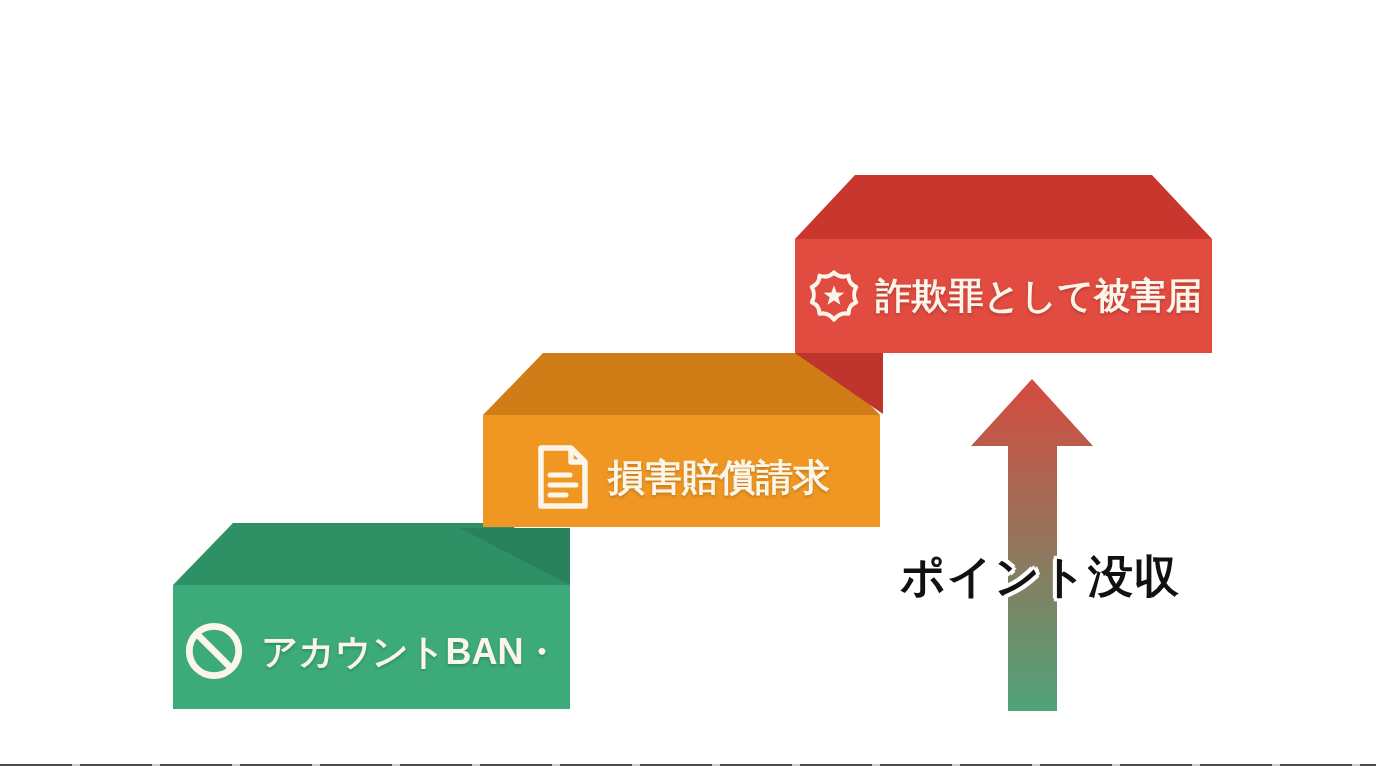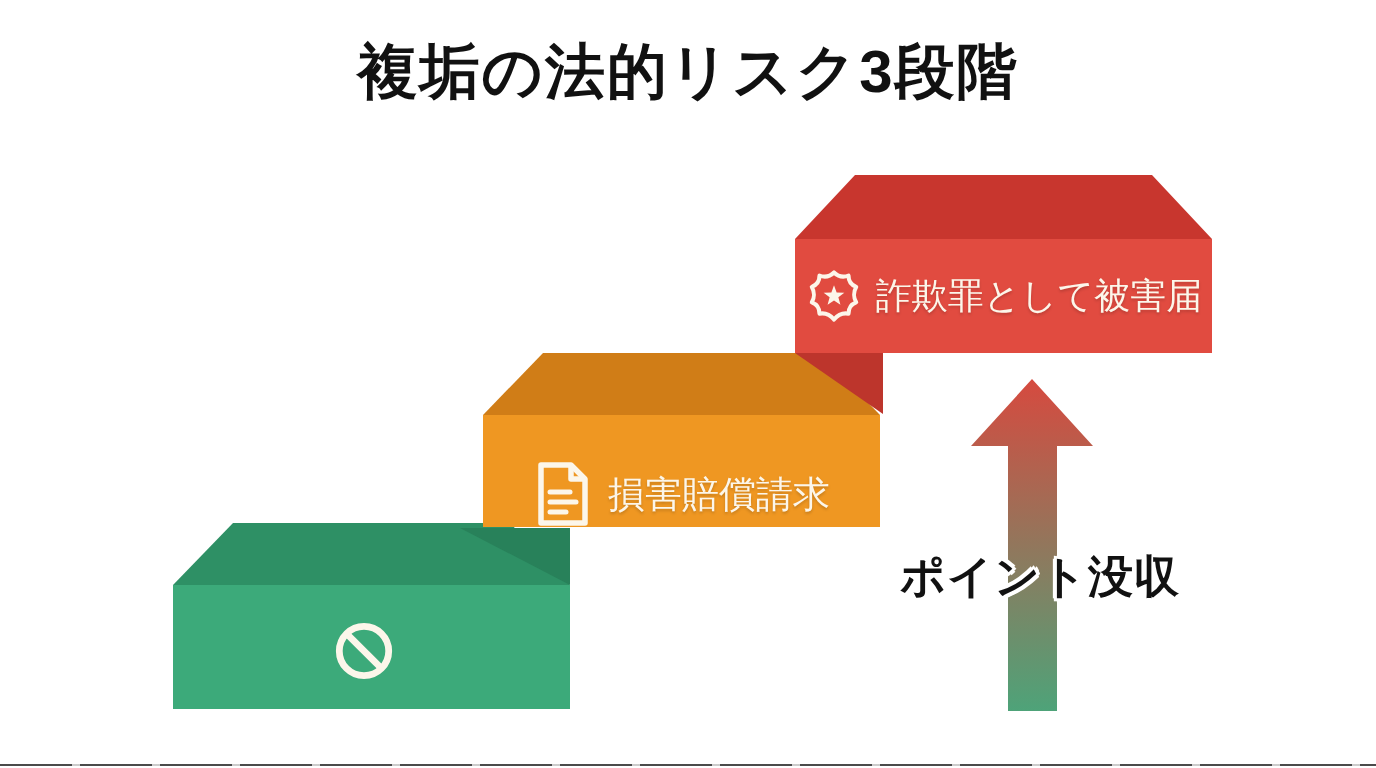--- a/index.html
+++ b/index.html
@@ -8,25 +8,25 @@
     font-family:"Liberation Sans","DejaVu Sans",sans-serif;
   }
   .scene{position:absolute;left:0;top:0;}
   .title{
     position:absolute;top:34px;left:0;width:100%;text-align:center;
     font-size:60px;font-weight:900;letter-spacing:2px;color:#111111;
     line-height:1.25;
   }
   .step-label{
     position:absolute;display:flex;align-items:center;justify-content:center;
-    color:#fcf6ea;font-weight:400;
+    color:#fcf6ea;font-weight:700;
     text-shadow:0 2px 3px rgba(0,0,0,0.18);
   }
   .label-green{left:173px;top:585px;width:397px;height:124px;gap:16px;padding-top:4px;}
-  .label-orange{left:483px;top:415px;width:397px;height:112px;gap:15px;padding-top:23px;}
+  .label-orange{left:483px;top:415px;width:397px;height:112px;gap:15px;padding-top:6px;}
   .label-red{left:795px;top:239px;width:417px;height:114px;gap:13px;}
   .label-green .txt{font-size:36px;line-height:45px;text-align:center;}
   .label-orange .txt,.label-red .txt{font-size:37px;line-height:1;}
   .label-red .txt{font-size:36px;}
   .icon{flex:0 0 auto;display:block;}
   .arrow-label{
     position:absolute;left:872px;top:547px;width:336px;text-align:center;
     font-size:45px;font-weight:900;color:#111111;letter-spacing:1px;
     text-shadow:
       -3px -3px 0 #ffffff, 3px -3px 0 #ffffff,
@@ -60,28 +60,28 @@
     <polygon points="483,415 543,353 820,353 880,415" fill="#d07d17"></polygon>
     <rect x="483" y="415" width="397" height="112" fill="#ef9722"></rect>
 
     <polygon points="795,353 883,353 883,414" fill="#bd352c"></polygon>
     <polygon points="795,239 855,175 1152,175 1212,239" fill="#c8362e"></polygon>
     <rect x="795" y="239" width="417" height="114" fill="#e14b40"></rect>
 
     <polygon points="1032,379 1093,446 1057,446 1057,711 1008,711 1008,446 971,446" fill="url(#arrowGrad)"></polygon>
   </svg>
 
-  <div class="title">複垢の法的リスク3段階</div>
 
   <div class="step-label label-green">
     <svg class="icon" width="62" height="62" viewBox="0 0 64 64">
       <circle cx="32" cy="32" r="25.5" fill="none" stroke="#fcf6ea" stroke-width="7"></circle>
       <line x1="14.5" y1="14.5" x2="49.5" y2="49.5" stroke="#fcf6ea" stroke-width="7"></line>
     </svg>
     <div class="txt">
+      <div>アカウントBAN・</div>
     </div>
   </div>
 
   <div class="step-label label-orange">
     <svg class="icon" width="60" height="68" viewBox="0 0 60 68">
       <path d="M8 5 H38 L52 19 V63 H8 Z" fill="none" stroke="#fcf6ea" stroke-width="5.5" stroke-linejoin="round"></path>
       <path d="M38 5 V19 H52" fill="none" stroke="#fcf6ea" stroke-width="5.5" stroke-linejoin="round"></path>
       <line x1="17" y1="32" x2="37" y2="32" stroke="#fcf6ea" stroke-width="5" stroke-linecap="round"></line>
       <line x1="17" y1="42" x2="43" y2="42" stroke="#fcf6ea" stroke-width="5" stroke-linecap="round"></line>
       <line x1="17" y1="52" x2="33" y2="52" stroke="#fcf6ea" stroke-width="5" stroke-linecap="round"></line>

